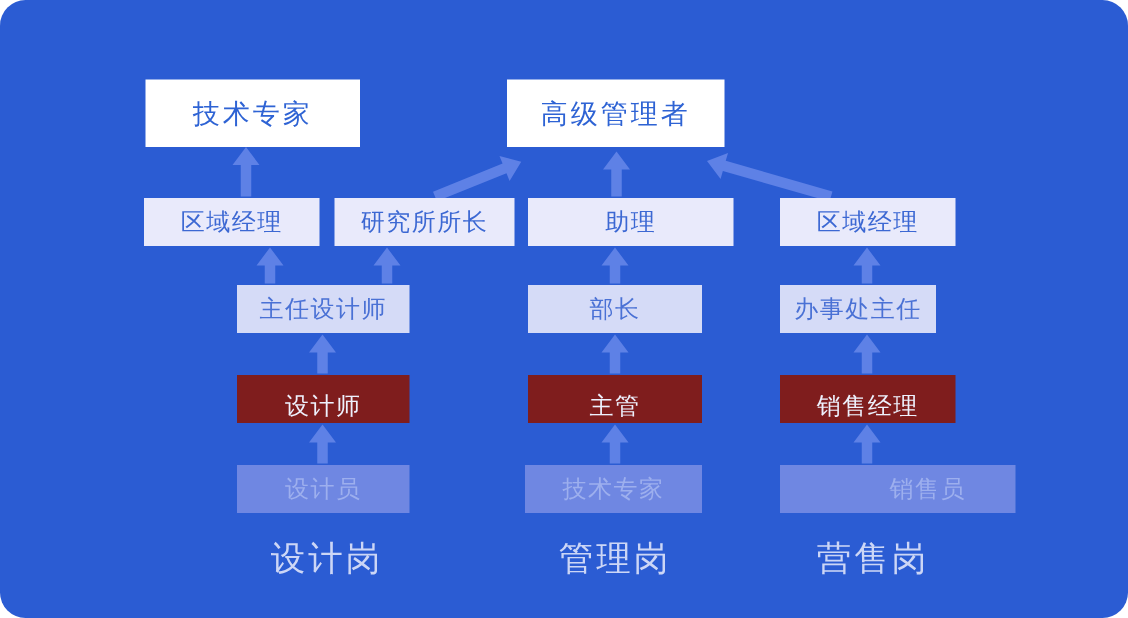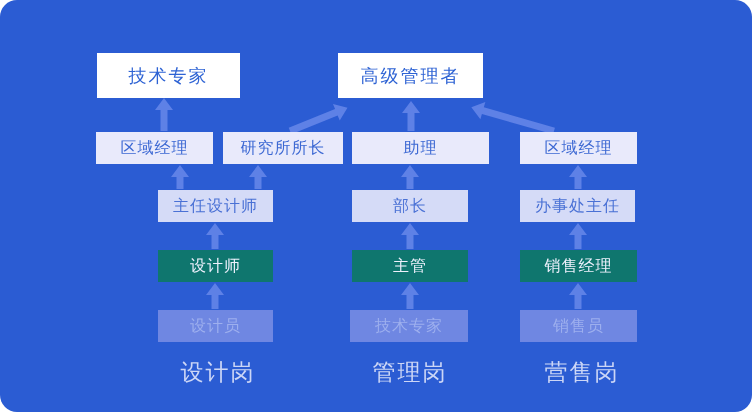--- a/index.html
+++ b/index.html
@@ -11,21 +11,21 @@
   }
   .arrows{position:absolute;left:0;top:0;width:752px;height:412px;}
   .arrows path{fill:#5e81e6;}
   .node{
     position:absolute;height:32px;display:flex;align-items:center;justify-content:center;
     font-size:16px;letter-spacing:1px;white-space:nowrap;
   }
   .lvl1{background:#ffffff;color:#2e63d4;height:45px;font-size:18px;letter-spacing:2px;}
   .lvl2{background:#e9eafb;color:#3c68d3;}
   .lvl3{background:#d5dbf7;color:#4a71d5;}
-  .lvl4{background:#0f766e;color:#eef1fd;}
+  .lvl4{background:#7f1d1d;color:#eef1fd;align-items:flex-end;}
   .lvl5{background:#6f87e2;color:#9dafee;}
   .col-label{
     position:absolute;top:357px;width:120px;text-align:center;
     color:#ccd6f6;font-size:23px;letter-spacing:2px;
   }
 </style>
 </head>
 <body>
 
 <div class="stage">
@@ -74,41 +74,41 @@
   <div class="node lvl2" style="left:520px;top:132px;width:117px;">
     <span>区域经理</span>
   </div>
 
   <div class="node lvl3" style="left:158px;top:190px;width:115px;">
     <span>主任设计师</span>
   </div>
   <div class="node lvl3" style="left:352px;top:190px;width:116px;">
     <span>部长</span>
   </div>
-  <div class="node lvl3" style="left:520px;top:190px;width:115px;justify-content:center;">
+  <div class="node lvl3" style="left:520px;top:190px;width:104px;justify-content:center;">
     <span>办事处主任</span>
   </div>
 
   <div class="node lvl4" style="left:158px;top:250px;width:115px;">
     <span>设计师</span>
   </div>
   <div class="node lvl4" style="left:352px;top:250px;width:116px;">
     <span>主管</span>
   </div>
   <div class="node lvl4" style="left:520px;top:250px;width:117px;">
     <span>销售经理</span>
   </div>
 
   <div class="node lvl5" style="left:158px;top:310px;width:115px;">
     <span>设计员</span>
   </div>
   <div class="node lvl5" style="left:350px;top:310px;width:118px;">
     <span>技术专家</span>
   </div>
-  <div class="node lvl5" style="left:520px;top:310px;width:117px;">
+  <div class="node lvl5" style="left:520px;top:310px;width:117px;padding-left:40px;">
     <span>销售员</span>
   </div>
 
   <div class="col-label" style="left:158px;">设计岗</div>
   <div class="col-label" style="left:350px;">管理岗</div>
   <div class="col-label" style="left:522px;">营售岗</div>
 
 </div>
 
 </body></html>

